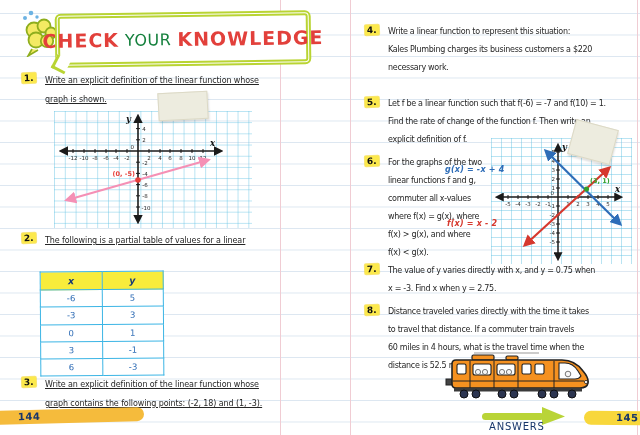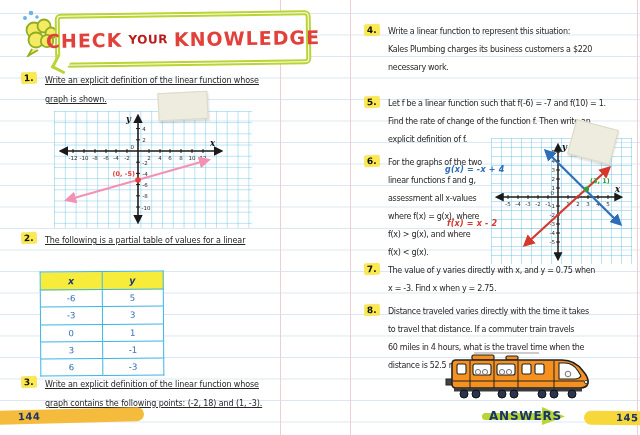--- a/index.html
+++ b/index.html
@@ -21,21 +21,21 @@
     background:#fff;border:5px double #b9d433;border-radius:6px;
     display:flex;align-items:center;justify-content:center;gap:6px;
     transform:rotate(-0.8deg);
   }
   .banner .tail{
     position:absolute;left:-7px;bottom:-9px;width:12px;height:12px;
     background:#fff;border-left:3px solid #b9d433;border-bottom:3px solid #b9d433;
     transform:rotate(28deg);
   }
   .t-big{font-size:19px;font-weight:800;color:#e2403b;letter-spacing:1px;}
-  .t-small{font-size:12px;font-weight:700;color:#b91c1c;letter-spacing:.5px;}
+  .t-small{font-size:16px;font-weight:400;color:#15803d;letter-spacing:.5px;}
   .brain{position:absolute;left:20px;top:9px;}
 
   
   .q{position:absolute;font-size:8px;}
   .q .badge{
     position:absolute;left:0;top:2px;background:#fce94c;color:#111;
     font-weight:700;font-size:9px;padding:0 2px;transform:rotate(-2deg);
     box-shadow:0 0 0 1px rgba(244,215,44,.65);border-radius:1px;
   }
   .q .qlines{margin-left:23px;white-space:nowrap;}
@@ -72,21 +72,21 @@
     font-style:italic;height:15px;border:1.7px solid #3cb5e5;}
   .vtable td{color:#2e6cb5;font-size:8.5px;text-align:center;height:14.3px;
     border:1.7px solid #3cb5e5;}
 
   
   .swoosh{position:absolute;height:14px;border-radius:7px;}
   .sw144{left:-8px;top:409px;width:152px;background:#f5bb3c;transform:rotate(-1.5deg);}
   .sw145{left:584px;top:411px;width:62px;background:#f8d73b;border-radius:7px 0 0 7px;transform:rotate(.5deg);}
   .pageno{position:absolute;top:1px;font-size:10px;font-weight:800;color:#17356a;letter-spacing:.5px;}
   .answers{position:absolute;left:480px;top:405px;width:100px;height:22px;}
-  .answers .lbl{position:absolute;left:9px;top:4px;font-size:12px;font-weight:700;
+  .answers .lbl{position:absolute;left:9px;top:16px;font-size:10px;font-weight:400;
     color:#17356a;letter-spacing:.8px;}
   .train{position:absolute;left:444px;top:350px;}
 </style>
 </head>
 <body>
 
 <div class="ruled"></div>
 <div class="vl" style="left:280px"></div>
 <div class="vl" style="left:350px"></div>
 <div class="vl" style="left:637px"></div>
@@ -239,21 +239,21 @@
       <div class="line">Find the rate of change of the function f. Then write an</div>
       <div class="line">explicit definition of f.</div>
     </div>
 </div>
 
 <div class="q rq" style="left:365px;top:154px">
   <span class="badge">6.</span>
   <div class="qlines">
       <div class="line">For the graphs of the two</div>
       <div class="line">linear functions f and g,</div>
-      <div class="line">assessment all x-values</div>
+      <div class="line">commuter all x-values</div>
       <div class="line">where f(x) = g(x), where</div>
       <div class="line">f(x) &gt; g(x), and where</div>
       <div class="line">f(x) &lt; g(x).</div>
     </div>
 </div>
 
 <div class="graph g2">
   <div class="grid"></div>
   <svg width="192" height="128" viewBox="0 0 192 128">
     <line x1="54" y1="59" x2="178" y2="59" stroke="#1a1a1a" stroke-width="1.5" marker-start="url(#mB)" marker-end="url(#mB)"></line>

